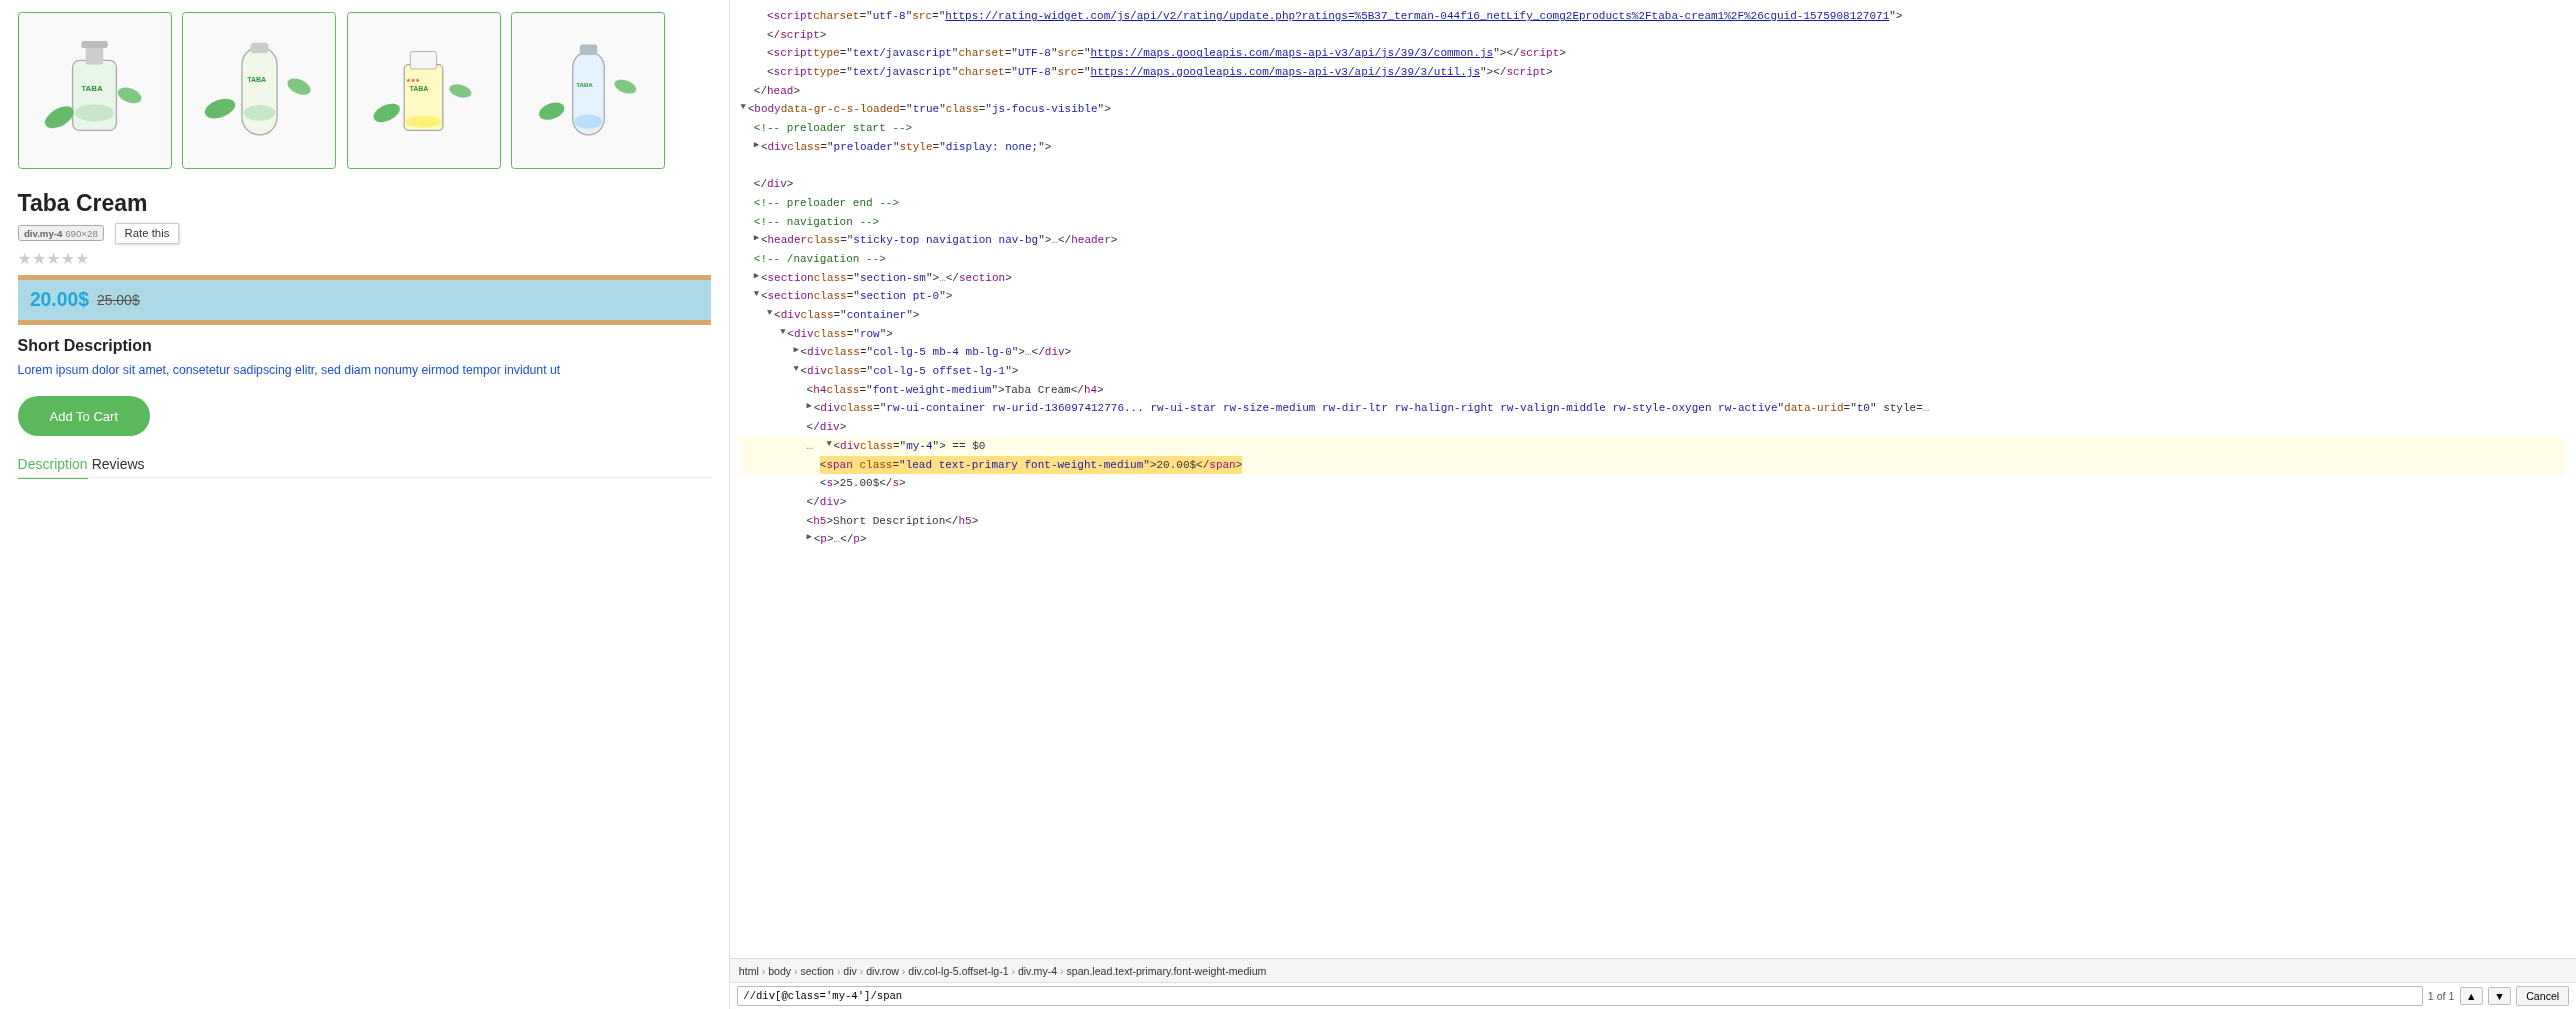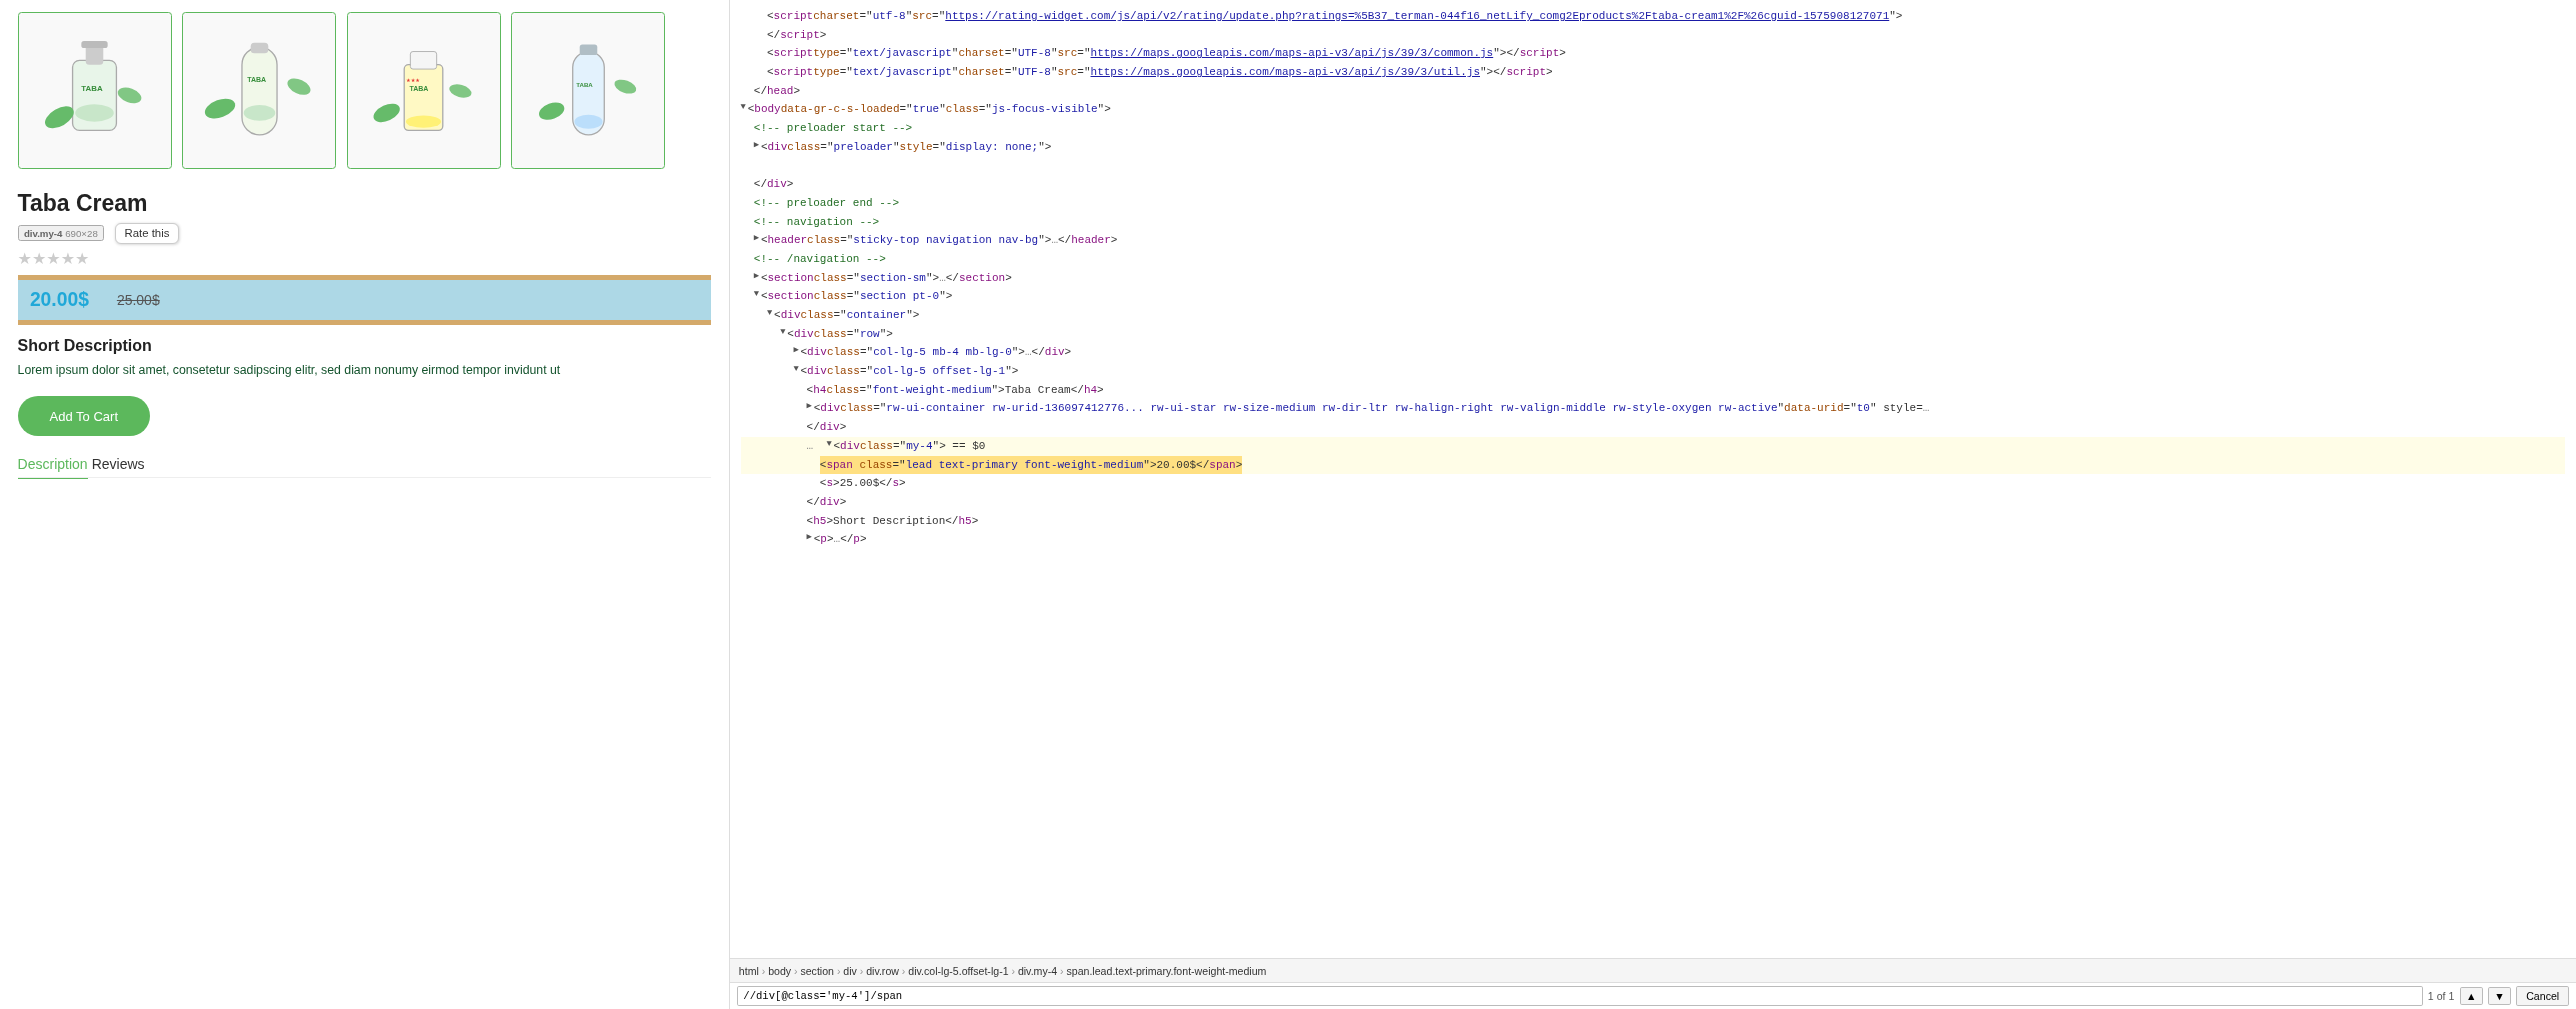--- a/index.html
+++ b/index.html
@@ -57,21 +57,21 @@
       color: #333;
       vertical-align: middle;
     }
     .devtools-tag .tag-name { color: #666; font-weight: bold; }
     .devtools-tag .tag-dim { color: #888; }
 
     .rate-this-btn {
       display: inline-block;
       background: #fff;
       border: 0.9px solid #ccc;
-      border-radius: 6px;
+      border-radius: 1px;
       padding: 3.5px 8.8px;
       font-size: 11.4px;
       color: #333;
       cursor: pointer;
       box-shadow: 0.9px 0.9px 2.6px rgba(0,0,0,0.15);
     }
 
     .stars-row {
       display: flex;
       align-items: center;
@@ -82,21 +82,21 @@
 
     .price-section {
       margin: 7px 0;
       position: relative;
     }
     .price-highlight {
       background: #add8e6;
       padding: 8.8px 12.3px;
       display: flex;
       align-items: center;
-      gap: 28px;
+      gap: 8px;
     }
     .price-bg-outer {
       background: #d4a96a;
       padding: 5.3px 0;
     }
     .price-sale {
       font-size: 19.3px;
       font-weight: bold;
       color: #20a8d8;
     }
@@ -107,21 +107,21 @@
     }
 
     .short-desc-title {
       font-size: 16px;
       font-weight: bold;
       color: #222;
       margin: 12.3px 0 5.3px;
     }
     .short-desc-text {
       font-size: 12.3px;
-      color: #14532d;
+      color: #1d4ed8;
       line-height: 1.6;
       margin-bottom: 16px;
     }
 
     .add-to-cart-btn {
       background: #5cb85c;
       color: #fff;
       border: none;
       border-radius: 21px;
       padding: 12.3px 32px;

